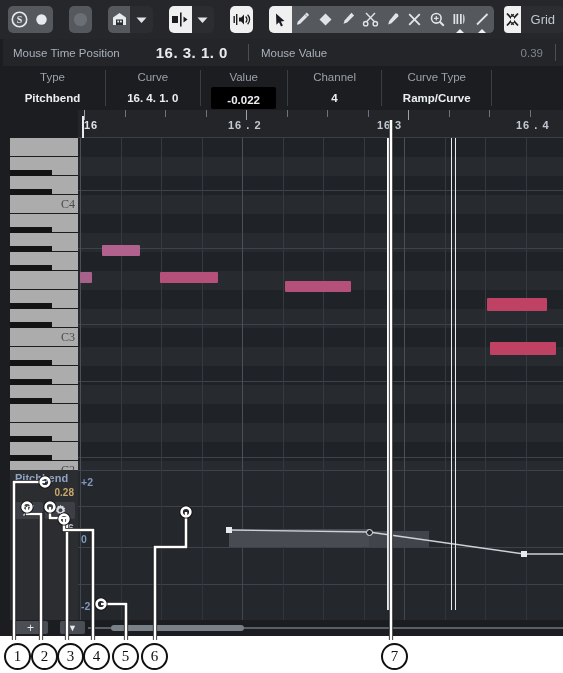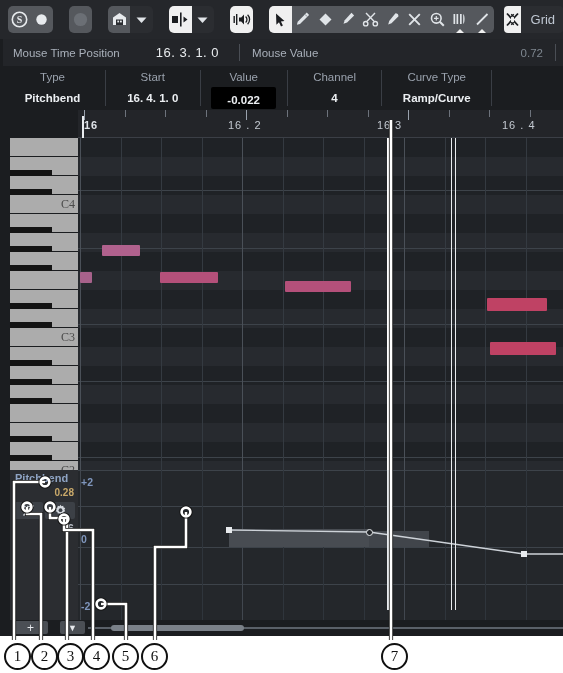--- a/index.html
+++ b/index.html
@@ -35,21 +35,21 @@
 
   .gridgrp{ margin-left:10px; display:flex; align-items:center; background:#2b2d31; border-radius:4px; overflow:hidden;}
   .gridlbl{ color:#bfc7d2; font-size:13px; padding:0 10px; line-height:27px; background:#2b2d31; }
 
   
   .mouseline{
     position:absolute; left:3px; top:39px; width:563px; height:27px;
     background:#232529; display:flex; align-items:center; font-size:11.5px; color:#a9b0ba;
   }
   .mouseline .lbl{ margin-left:10px; }
-  .mouseline .val{ color:#e8ebee; font-weight:normal; font-size:13px; letter-spacing:.5px; }
+  .mouseline .val{ color:#e8ebee; font-weight:bold; font-size:15px; letter-spacing:.5px; }
   .vdiv{ width:1px; height:17px; background:#4a4e55; }
 
   
   .infobar{
     position:absolute; left:0; top:66px; width:492px; height:44px;
     background:#1b1d20; display:flex; align-items:stretch;
   }
   .field{ display:flex; flex-direction:column; align-items:center; justify-content:center;
           position:relative; height:44px; }
   .field .fh{ font-size:11.5px; color:#9aa2ad; height:20px; line-height:20px;}
@@ -59,21 +59,21 @@
 
   
   .editor{ position:absolute; left:0; top:110px; width:563px; height:525px; background:#1b1d20; }
 
   .ruler{ position:absolute; left:78px; top:0; width:485px; height:28px; background:#232529;
           border-bottom:1px solid #3b3f46; }
   .ruler .tick{ position:absolute; top:0; width:1px; background:#6d737c; }
   .ruler .tickL{ height:10px; background:#9aa2ad; }
   .ruler .tickS{ height:7px; }
   .ruler .rl{ position:absolute; top:9px; font-size:11px; color:#dfe3e8; font-weight:bold; letter-spacing:1px;}
-  .ruler .rl.sub{ font-weight:normal; color:#c3c9d1; }
+  .ruler .rl.sub{ font-weight:bold; color:#c3c9d1; }
 
   .keys{ position:absolute; left:10px; top:28px; width:68px; height:332px; background:#2b2d31;}
   .wkey{ position:absolute; left:0; width:68px; background:#acacac; border-bottom:1px solid #1b1d20;}
   .bkey{ position:absolute; left:0; width:42px; background:#141414; }
   .kname{ position:absolute; right:3px; font-size:12px; color:#4a4a4a; font-family:"Liberation Serif", serif;}
 
   .grid{ position:absolute; left:78px; top:28px; width:485px; height:332px; background:#24272b; overflow:hidden;}
   .row{ position:absolute; left:0; width:485px; }
   .rowdark{ background:#1f2226; }
   .rowlight{ background:#272a2f; }
@@ -285,33 +285,33 @@
       <div class="gridlbl">Grid</div>
     </div>
   </div>
 
   <div class="mouseline">
     <span class="lbl">Mouse Time Position</span>
     <span class="val" style="margin-left:36px;">16. 3. 1.  0</span>
     <span class="vdiv" style="margin-left:20px;"></span>
     <span class="lbl" style="margin-left:12px;">Mouse Value</span>
     <span style="flex:1"></span>
-    <span class="lbl" style="color:#7e8790;margin:0;">0.72</span>
+    <span class="lbl" style="color:#7e8790;margin:0;">0.39</span>
     <span class="vdiv" style="margin-left:12px;"></span>
     <span style="width:10px"></span>
   </div>
 
   <div class="infobar">
       <div class="field" style="width: 112px;">
         <div class="fh">Type</div>
         <div class="fv">Pitchbend</div>
       </div>
       <div class="fdiv"></div>
       <div class="field" style="width: 100px;">
-        <div class="fh">Start</div>
+        <div class="fh">Curve</div>
         <div class="fv">16. 4. 1.  0</div>
       </div>
       <div class="fdiv"></div>
       <div class="field" style="width: 92px;">
         <div class="fh">Value</div>
         <div class="fv boxed">-0.022</div>
       </div>
       <div class="fdiv"></div>
       <div class="field" style="width: 100px;">
         <div class="fh">Channel</div>
@@ -337,21 +337,21 @@
         <div class="tick tickS" style="left: 249px;"></div>
         <div class="tick tickS" style="left: 290px;"></div>
         <div class="tick tickL" style="left: 330px;"></div>
         <div class="tick tickS" style="left: 371px;"></div>
         <div class="tick tickS" style="left: 411px;"></div>
         <div class="tick tickS" style="left: 452px;"></div>
         <div class="rl" style="left: 6px;">16</div>
         <div class="rl sub" style="left: 150px;">16 . 2</div>
         <div class="rl sub" style="left: 299px;">16</div>
         <div class="rl sub" style="left: 317px;">3</div>
-        <div class="rl sub" style="left: 424px;">16 . 4</div>
+        <div class="rl sub" style="left: 438px;">16 . 4</div>
         <div class="playhead" style="left: 4px; top: 6px; height: 22px; background: rgb(232, 235, 238);"></div>
       </div>
 
     <div class="keys">
         <div class="wkey" style="top: 0px; height: 19px;"></div>
         <div class="wkey" style="top: 19px; height: 19px;"></div>
         <div class="bkey" style="top: 32px; height: 12px;"></div>
         <div class="wkey" style="top: 38px; height: 19px;"></div>
         <div class="bkey" style="top: 51px; height: 12px;"></div>
         <div class="wkey" style="top: 57px; height: 19px;"></div>

